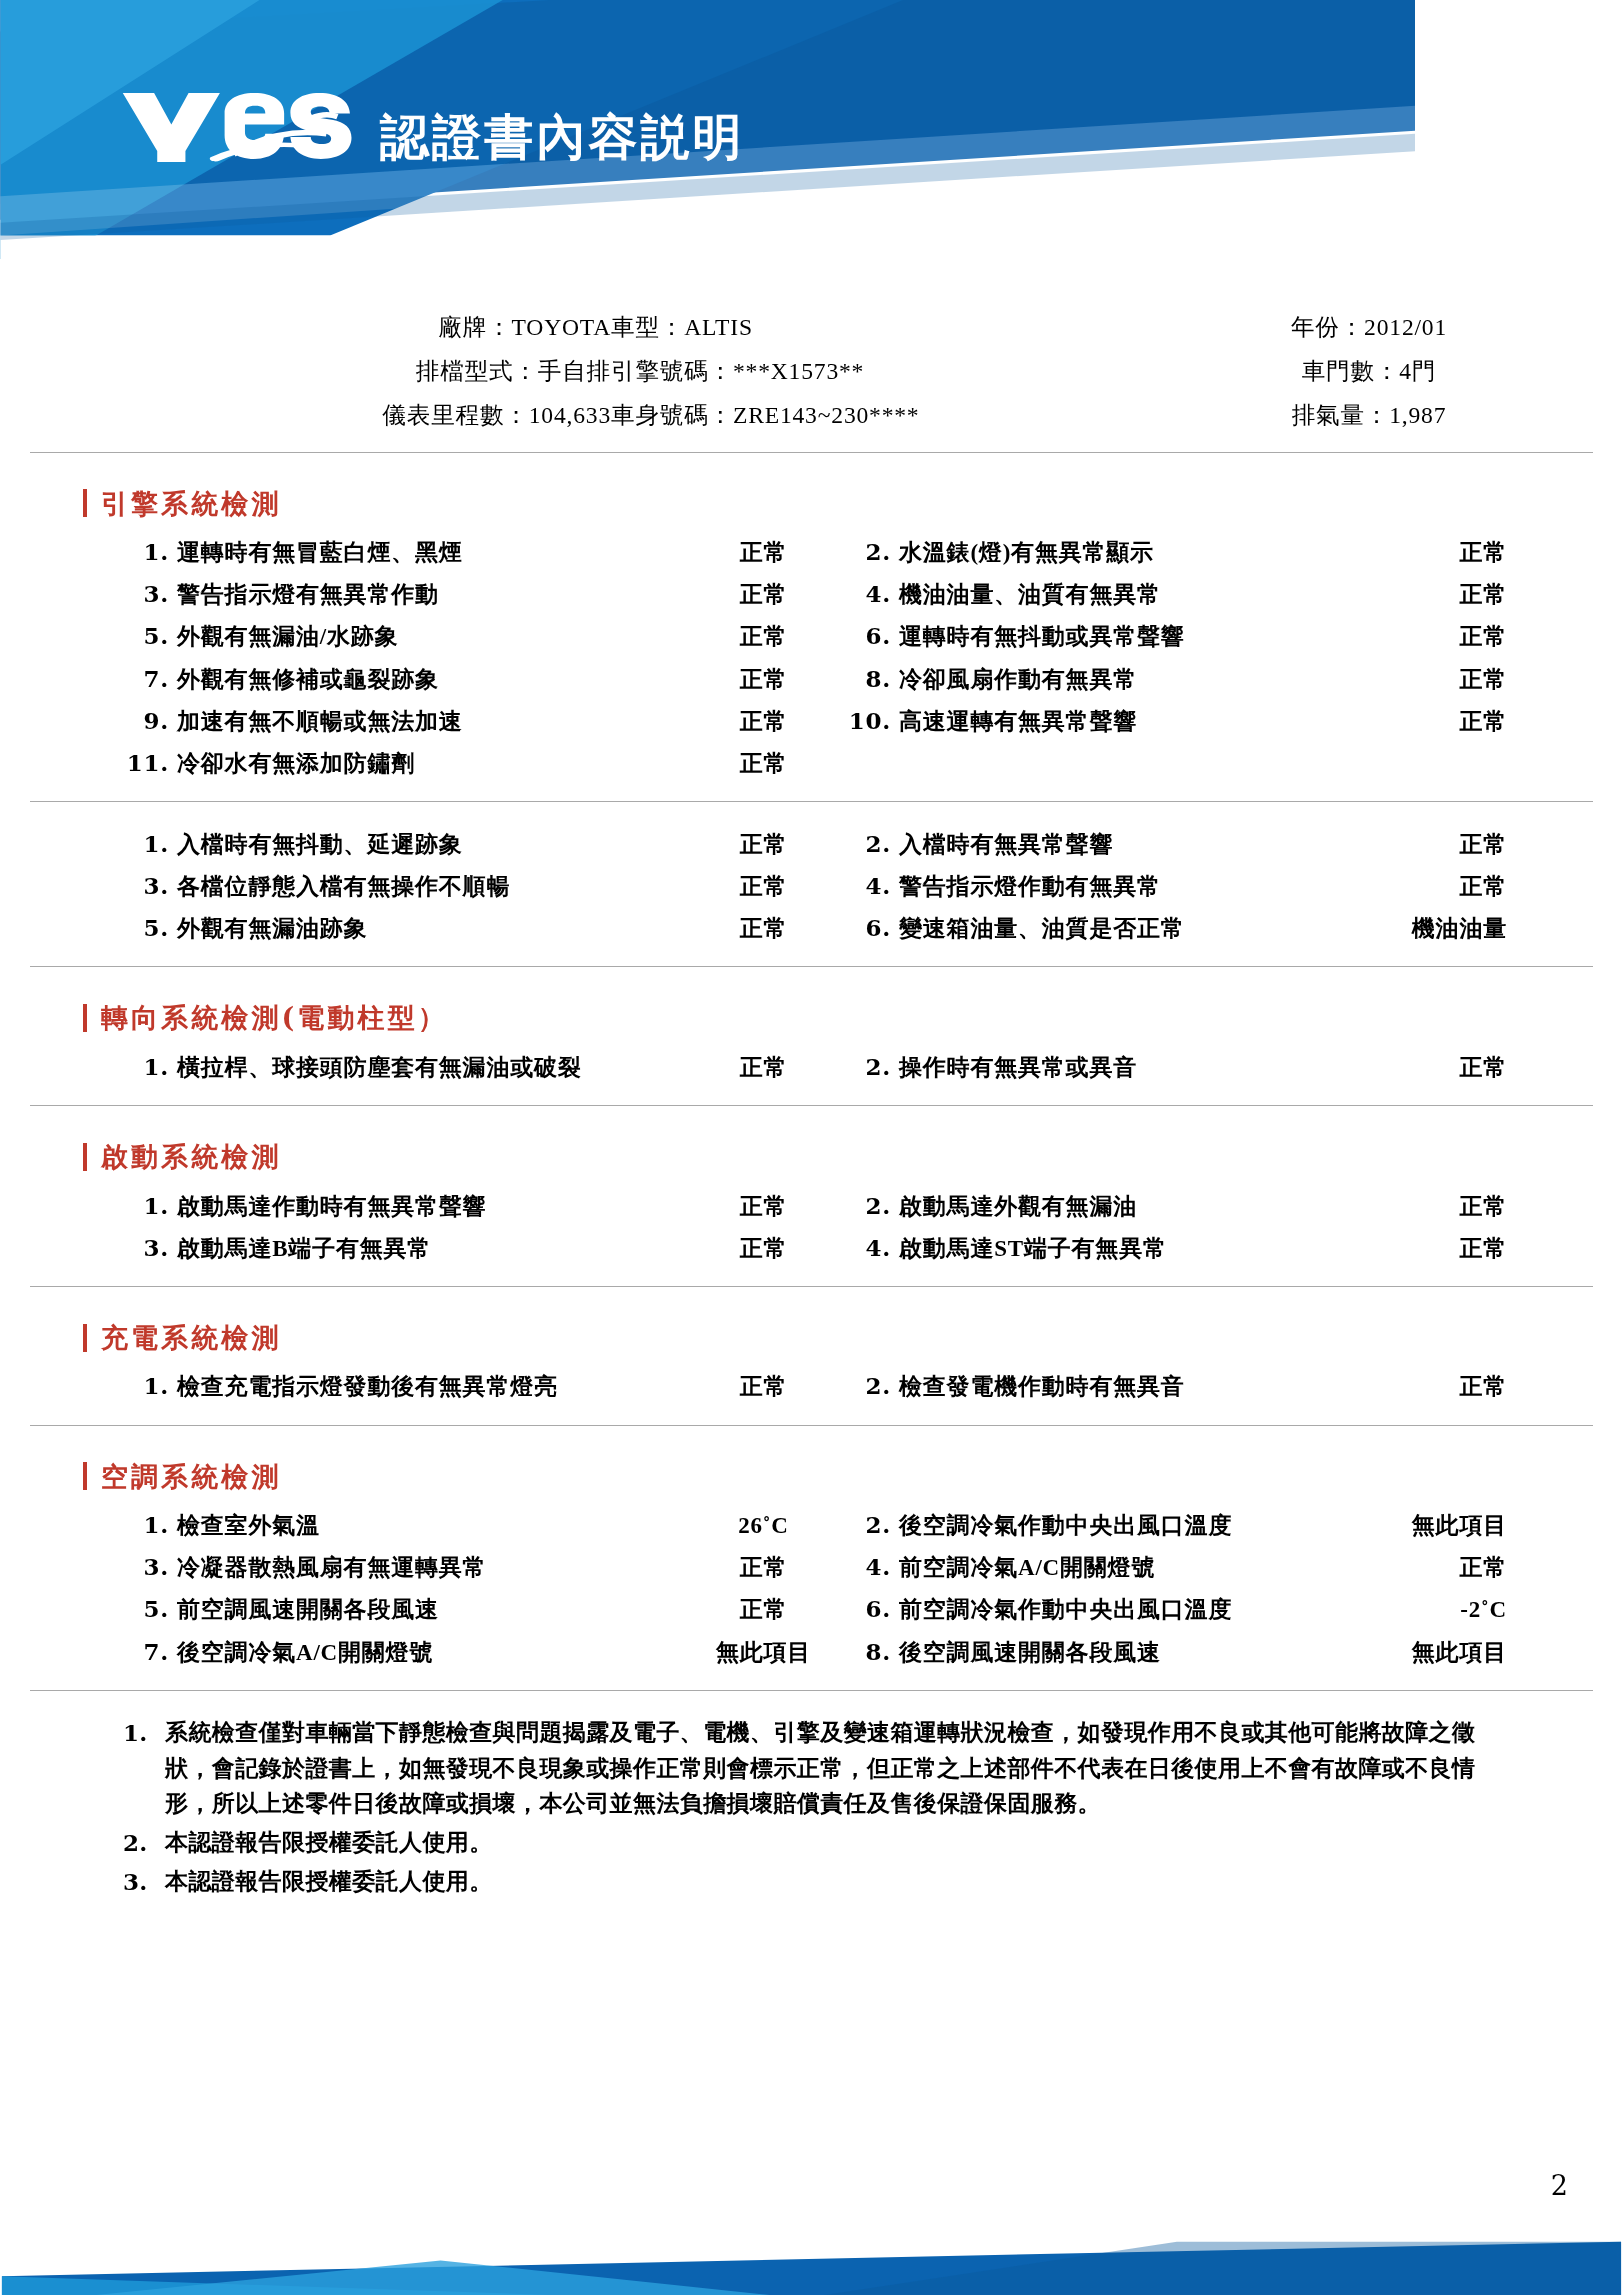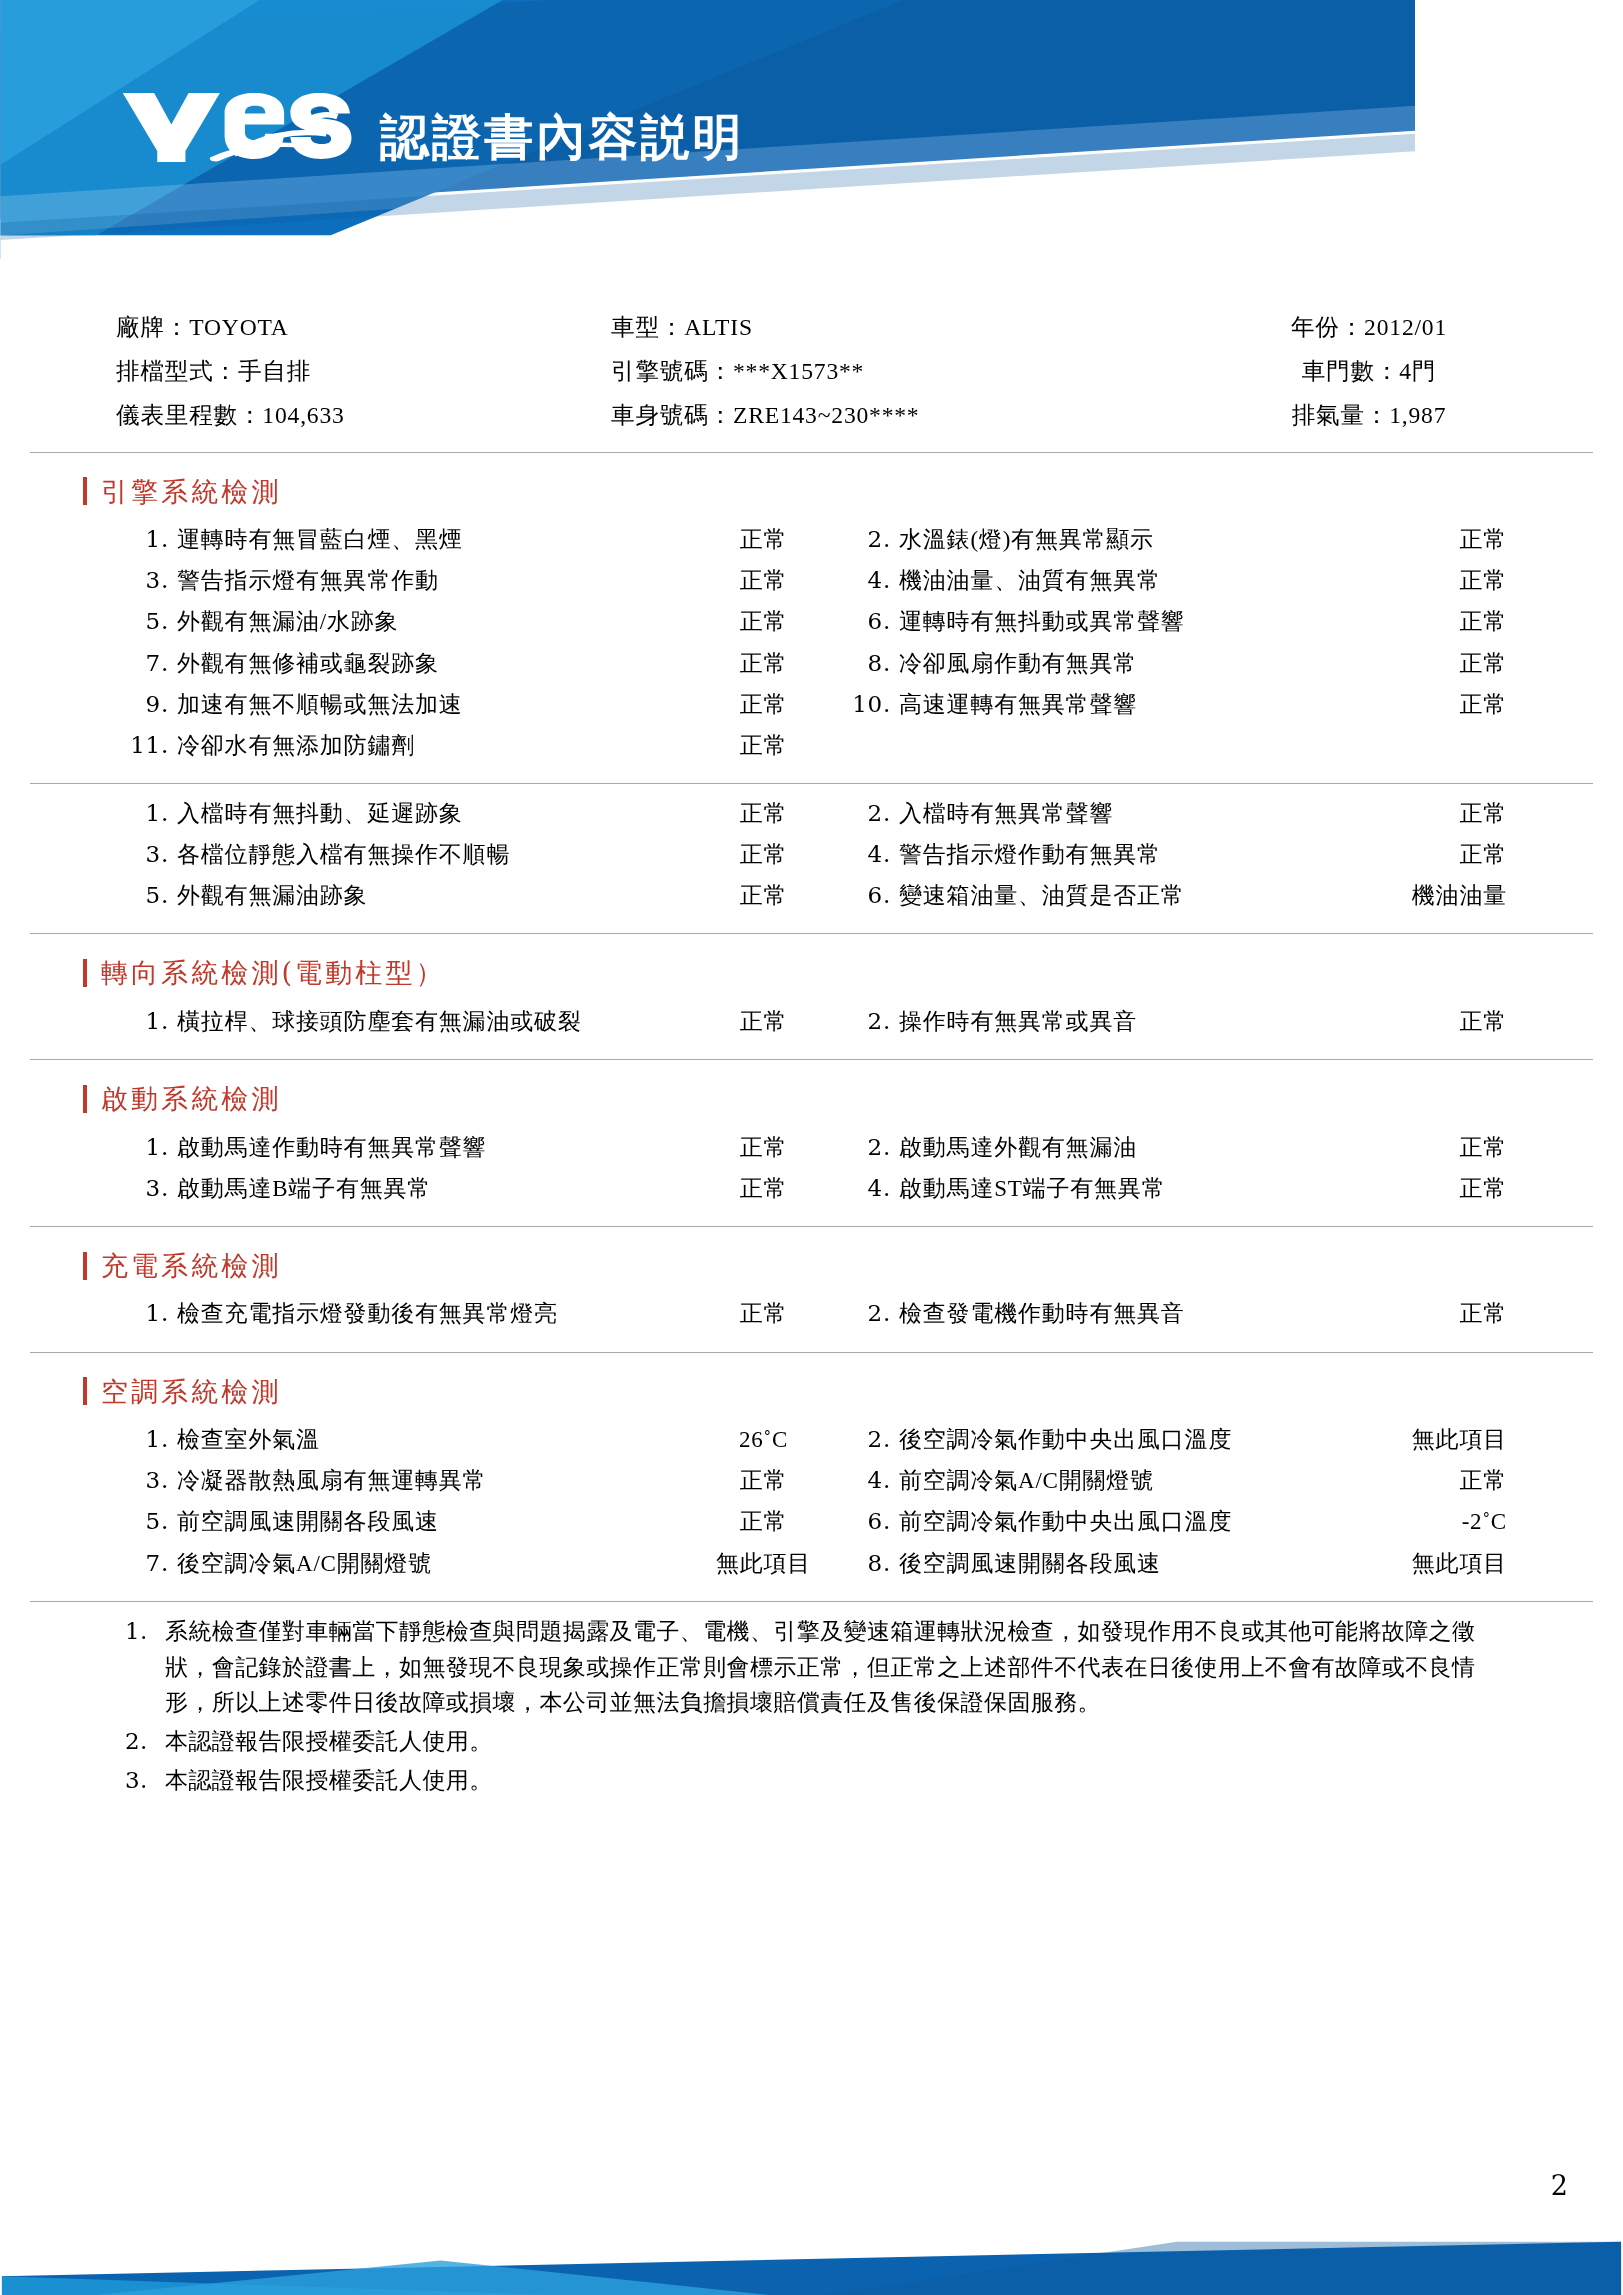--- a/index.html
+++ b/index.html
@@ -57,26 +57,26 @@
     border-bottom: 1.6px solid #a9a9a9;
   }
   .veh-row {
     display: flex;
     font-size: 23.6px;
     letter-spacing: 0.8px;
     color: #000;
     line-height: 1;
     padding: 10.2px 0 10.2px 0;
   }
-  .veh-c1 { width: 495px; }
+  .veh-c1 { width: 495px; text-align: right; }
   .veh-c2 { width: 620px; }
   .veh-c3 { flex: 1; text-align: center; }
 
   
-  .section { margin: 4px 30px; }
+  .section { margin: 16px 30px; font-weight: bold; }
   .sec-head {
     display: flex;
     align-items: center;
     gap: 14px;
     padding: 20.4px 0 9.4px 53px;
   }
   .sec-bar {
     width: 3.9px;
     height: 28px;
     background: #c0392b;

